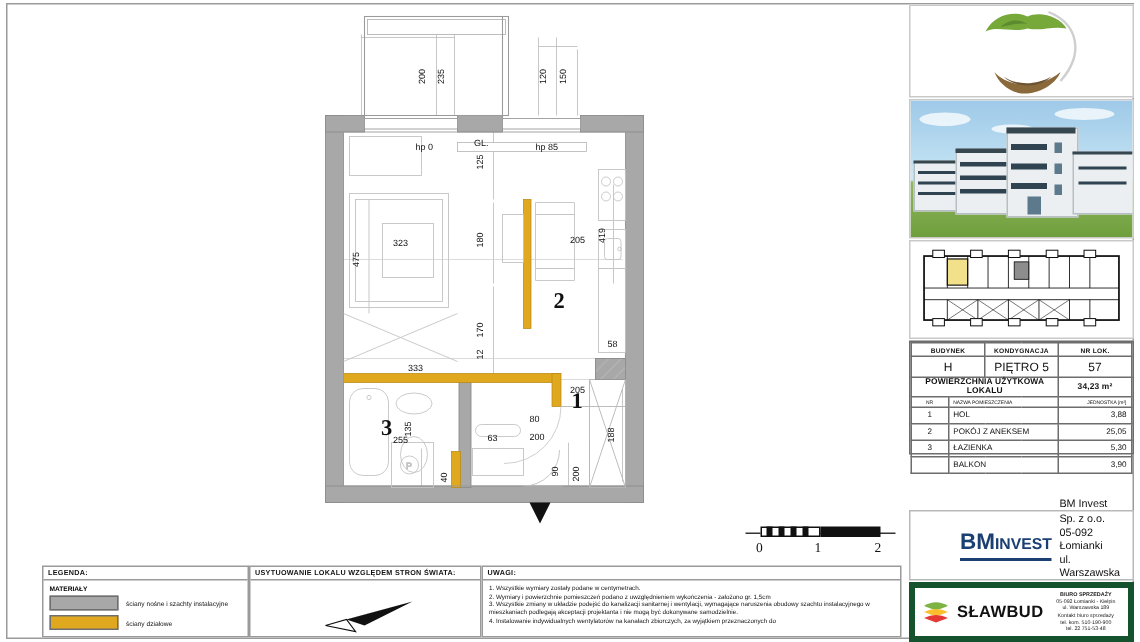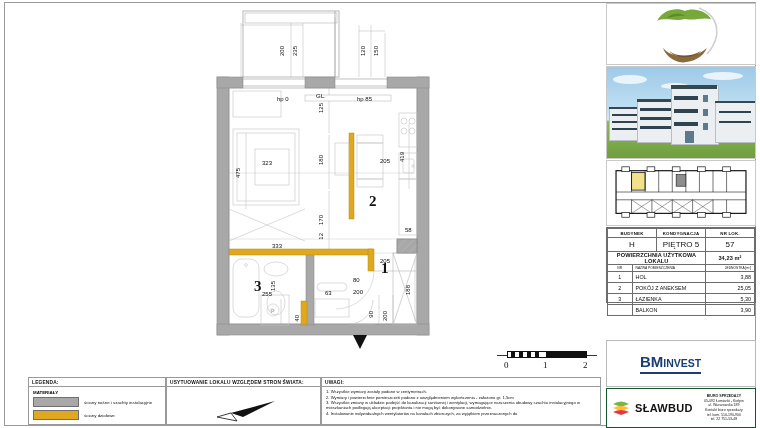--- a/index.html
+++ b/index.html
@@ -46,21 +46,21 @@
   .rm-name{text-align:left!important;padding-left:3px!important;}
   .rm-area{text-align:right!important;padding-right:3px!important;}
 
   .bm-box{left:0;top:337px;width:150px;height:47px;border:1px solid #b9b9b9;padding-left:28px;}
   .bm-inner{display:flex;align-items:center;height:100%;padding:0 5px;box-sizing:border-box;gap:5px;}
   .bm-logo{font-family:"Liberation Sans",sans-serif;font-size:15px;color:#1b3f73;font-weight:bold;
       border-bottom:2px solid #1b3f73;line-height:17px;white-space:nowrap;}
   .bm-logo .sm{font-size:10.5px;}
   .bm-addr{font-size:7.2px;line-height:9.2px;color:#111;}
 
-  .sl-box{left:0;top:385px;width:150px;height:40px;border:1px solid #14532d;}
+  .sl-box{left:0;top:385px;width:150px;height:40px;border:4px solid #14532d;}
   .sl-inner{display:flex;align-items:center;height:100%;padding:0 4px;box-sizing:border-box;gap:4px;}
   .sl-mark{width:20px;height:20px;position:relative;flex:0 0 auto;}
   .sl-name{font-size:11px;font-weight:bold;color:#111;letter-spacing:.3px;}
   .sl-contact{font-size:3.5px;line-height:4.6px;color:#222;text-align:center;flex:1;}
   .sl-contact b{font-size:3.6px;}
 
   
   .bottom{position:absolute;left:5px;top:377px;width:596px;height:48px;}
   .bcell{position:absolute;box-sizing:border-box;border:1px solid #9a9a9a;background:#fff;}
   .leg-box{left:23px;top:0;width:138px;height:48px;}
@@ -468,20 +468,25 @@
         </tr>
       </tbody>
         </table>
     </div>
 
     <div class="panel bm-box">
       <div class="bm-inner">
         <div class="bm-logo">
           <span>BM</span><span class="sm">INVEST</span>
         </div>
+        <div class="bm-addr">
+          <div>BM Invest Sp. z o.o.</div>
+          <div>05-092 Łomianki</div>
+          <div>ul. Warszawska 94</div>
+        </div>
       </div>
     </div>
 
     <div class="panel sl-box">
       <div class="sl-inner">
         <div class="sl-mark">
           <svg width="20" height="20" viewBox="0 0 20 20">
             <path d="M2 6 Q10 1 18 6 L10 9 Z" fill="#7cb342"></path>
             <path d="M2 10 Q10 6 18 10 L10 13 Z" fill="#fbc02d"></path>
             <path d="M2 14 Q10 10 18 14 L10 17 Z" fill="#e53935"></path>

